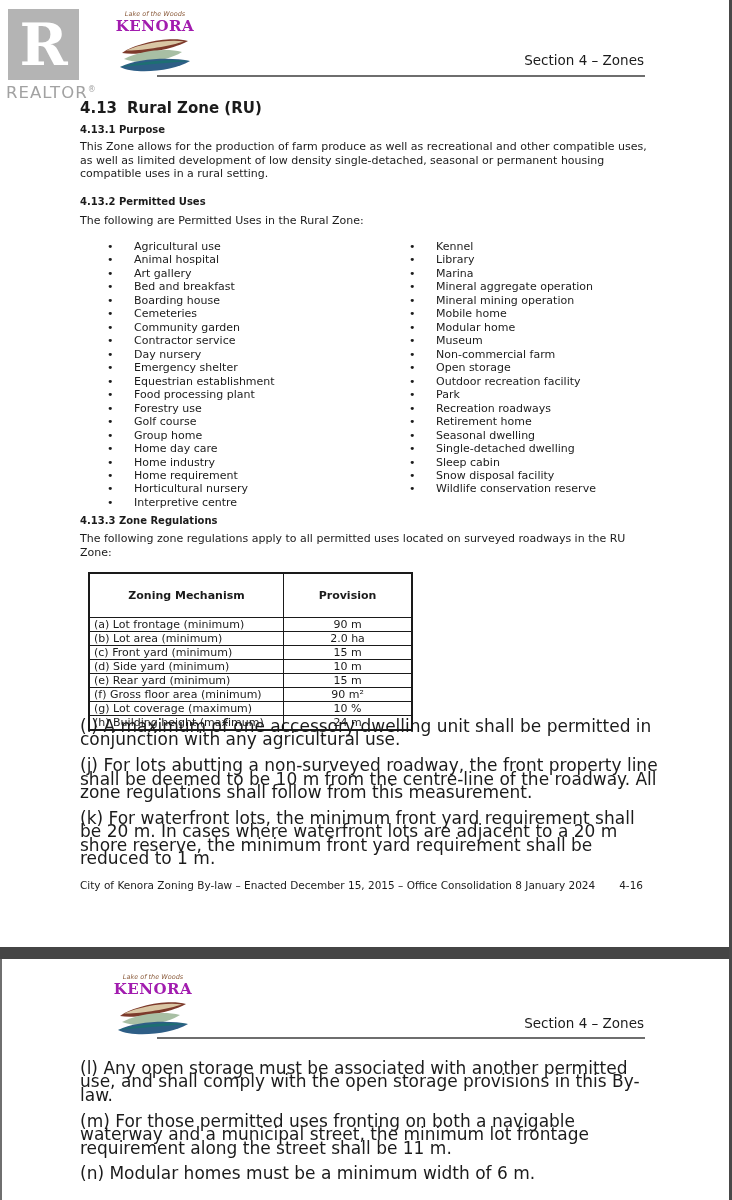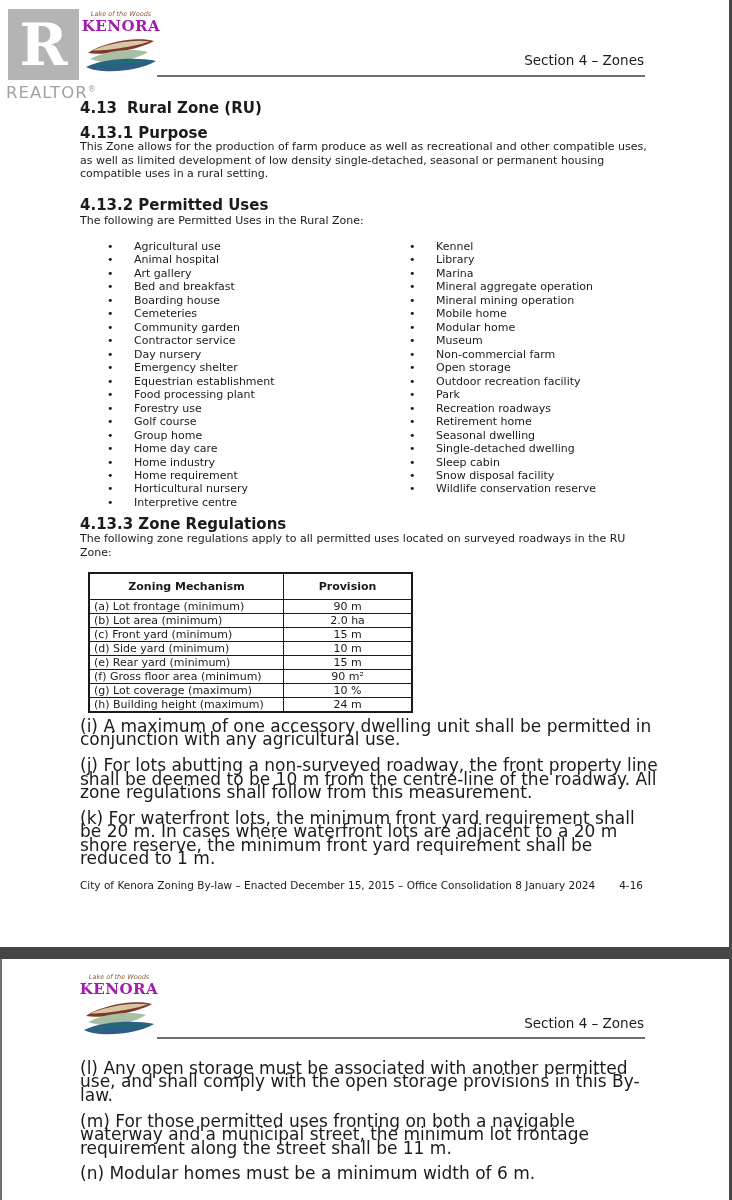--- a/index.html
+++ b/index.html
@@ -11,42 +11,42 @@
   .right-edge{position:absolute;top:0;right:0;width:3px;height:1200px;background:#484848;}
   .page-separator{position:absolute;left:0;top:947px;width:732px;height:12px;background:#454545;}
   .left-edge-p2{position:absolute;left:0;top:959px;width:2px;height:241px;background:#6f6f6f;}
   .hrule{position:absolute;height:2px;background:#6e6e6e;}
   
   .realtor{position:absolute;left:6px;top:9px;width:118px;}
   .realtor-block{width:71px;height:71px;background:#b4b4b4;display:flex;align-items:center;justify-content:center;margin-left:2px;}
   .realtor-r{font-family:"DejaVu Serif","Liberation Serif",serif;font-weight:bold;font-size:58px;line-height:58px;color:#ffffff;}
   .realtor-label{margin-top:3px;font-size:16.5px;letter-spacing:1px;color:#a2a2a2;white-space:nowrap;}
   .realtor-label sup{font-size:8px;}
-  .kenora{position:absolute;width:82px;text-align:center;}
+  .kenora{position:absolute;width:82px;text-align:center;padding-left:34px;}
   .kenora-1{left:80px;top:11px;}
   .kenora-2{left:78px;top:974px;}
   .kenora-tagline{font-size:6.5px;font-style:italic;color:#8a5a3a;line-height:7px;}
   .kenora-name{font-family:"DejaVu Serif","Liberation Serif",serif;font-weight:bold;font-size:15px;line-height:16px;color:#a21caf;letter-spacing:.5px;}
   .kenora-boat{display:block;margin:1px auto 0;}
   
   .section-title{position:absolute;right:88px;font-size:13.5px;font-weight:normal;white-space:nowrap;margin-top:13px;}
   .st-1{top:39px;}
   .st-2{top:1002px;}
   
   .doc-title{position:absolute;left:80px;top:99px;font-size:15px;font-weight:bold;}
   .doc-title .num{display:inline-block;min-width:47px;}
-  .h2{position:absolute;left:80px;font-size:15px;font-weight:bold;white-space:nowrap;}
+  .h2{position:absolute;left:80px;font-size:10px;font-weight:bold;white-space:nowrap;}
   .body-text{position:absolute;left:80px;font-size:11px;line-height:13.5px;}
   .pu-list{position:absolute;top:240px;margin:0;padding:0;list-style:none;}
   .pu-left{left:107px;}
   .pu-right{left:409px;}
   .pu-item{position:relative;padding-left:27px;font-size:11px;line-height:13.47px;white-space:nowrap;}
   .pu-item .bullet{position:absolute;left:0;top:0;}
   table.zone{position:absolute;left:88px;top:572px;border-collapse:collapse;border:2px solid #1a1a1a;font-size:11px;}
-  table.zone th{border:1px solid #1a1a1a;font-weight:bold;height:25px;padding:0 6px;}
+  table.zone th{border:1px solid #1a1a1a;font-weight:bold;height:25px;padding:9px 6px;}
   table.zone td{border:1px solid #1a1a1a;height:13px;line-height:13px;padding:0 4px;}
   .col-mech{width:181px;}
   .col-prov{width:115px;text-align:center;}
   .notes{position:absolute;left:80px;width:578px;font-size:17px;line-height:13.4px;}
   .notes-1{top:720px;}
   .notes-2{top:1062px;}
   .notes p{margin:0 0 12.5px 0;}
   .footer{position:absolute;left:80px;top:879px;width:563px;display:flex;justify-content:space-between;font-size:10.5px;white-space:nowrap;}
 </style>
 </head>

